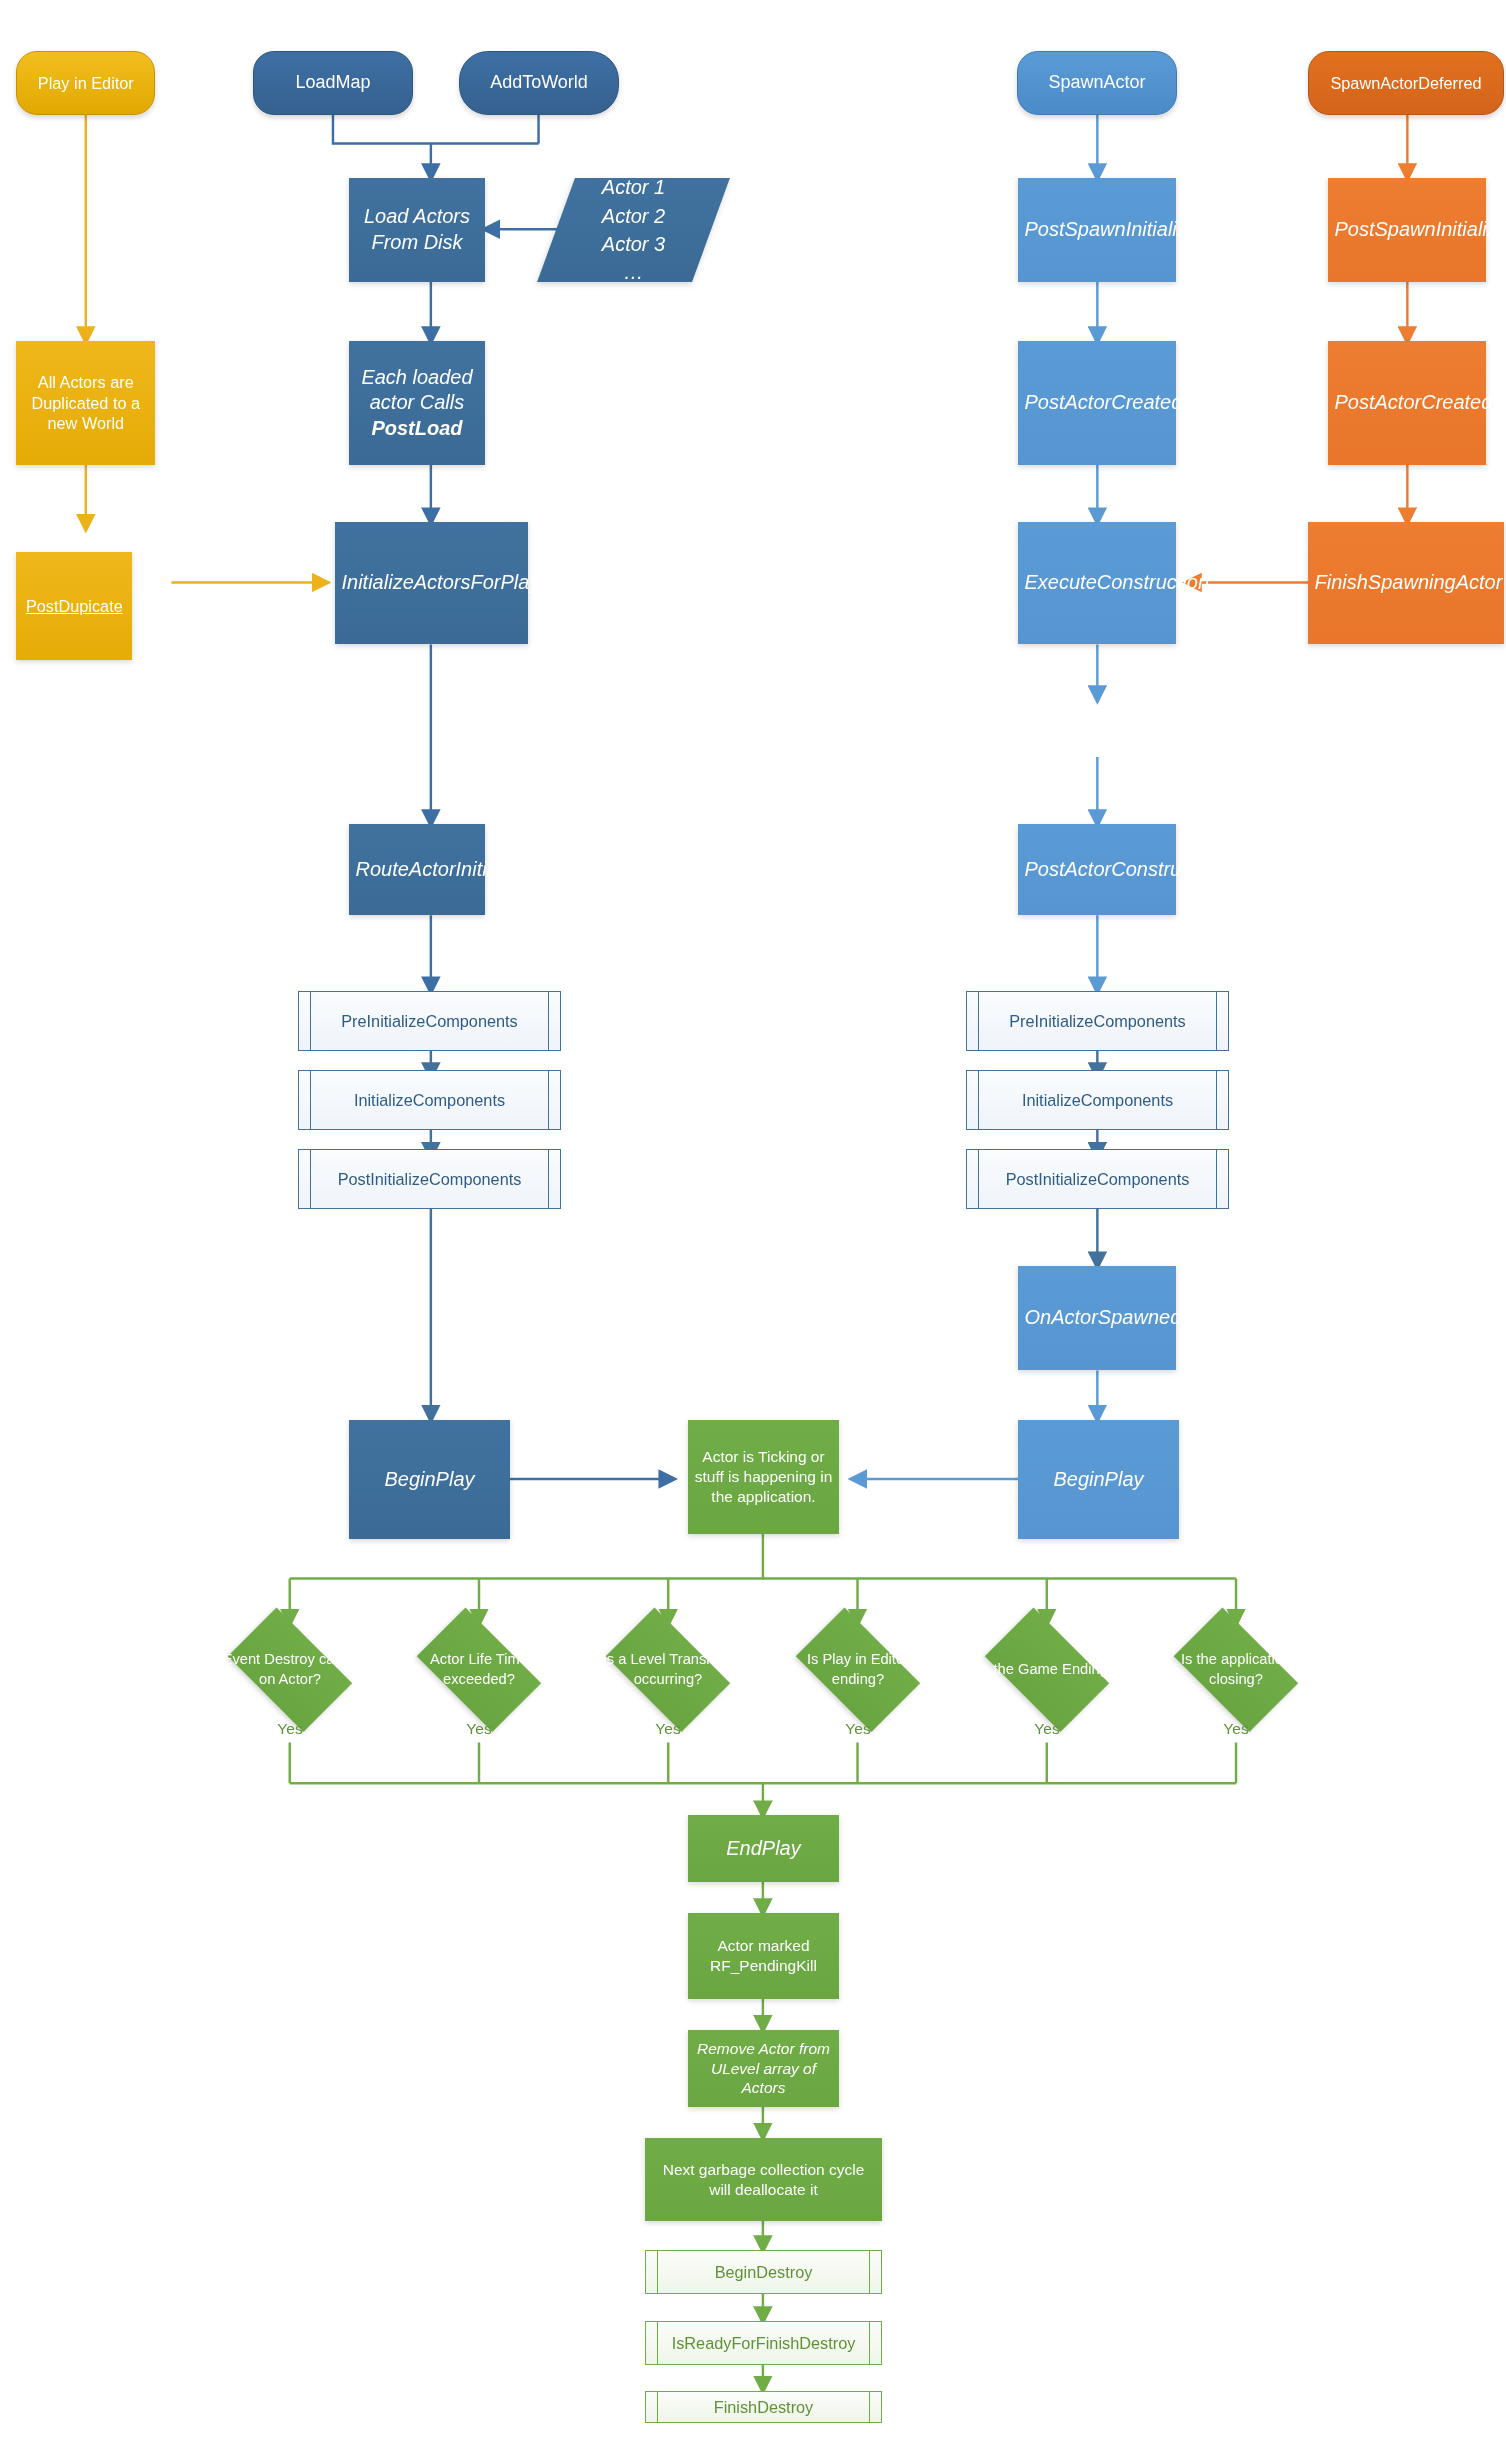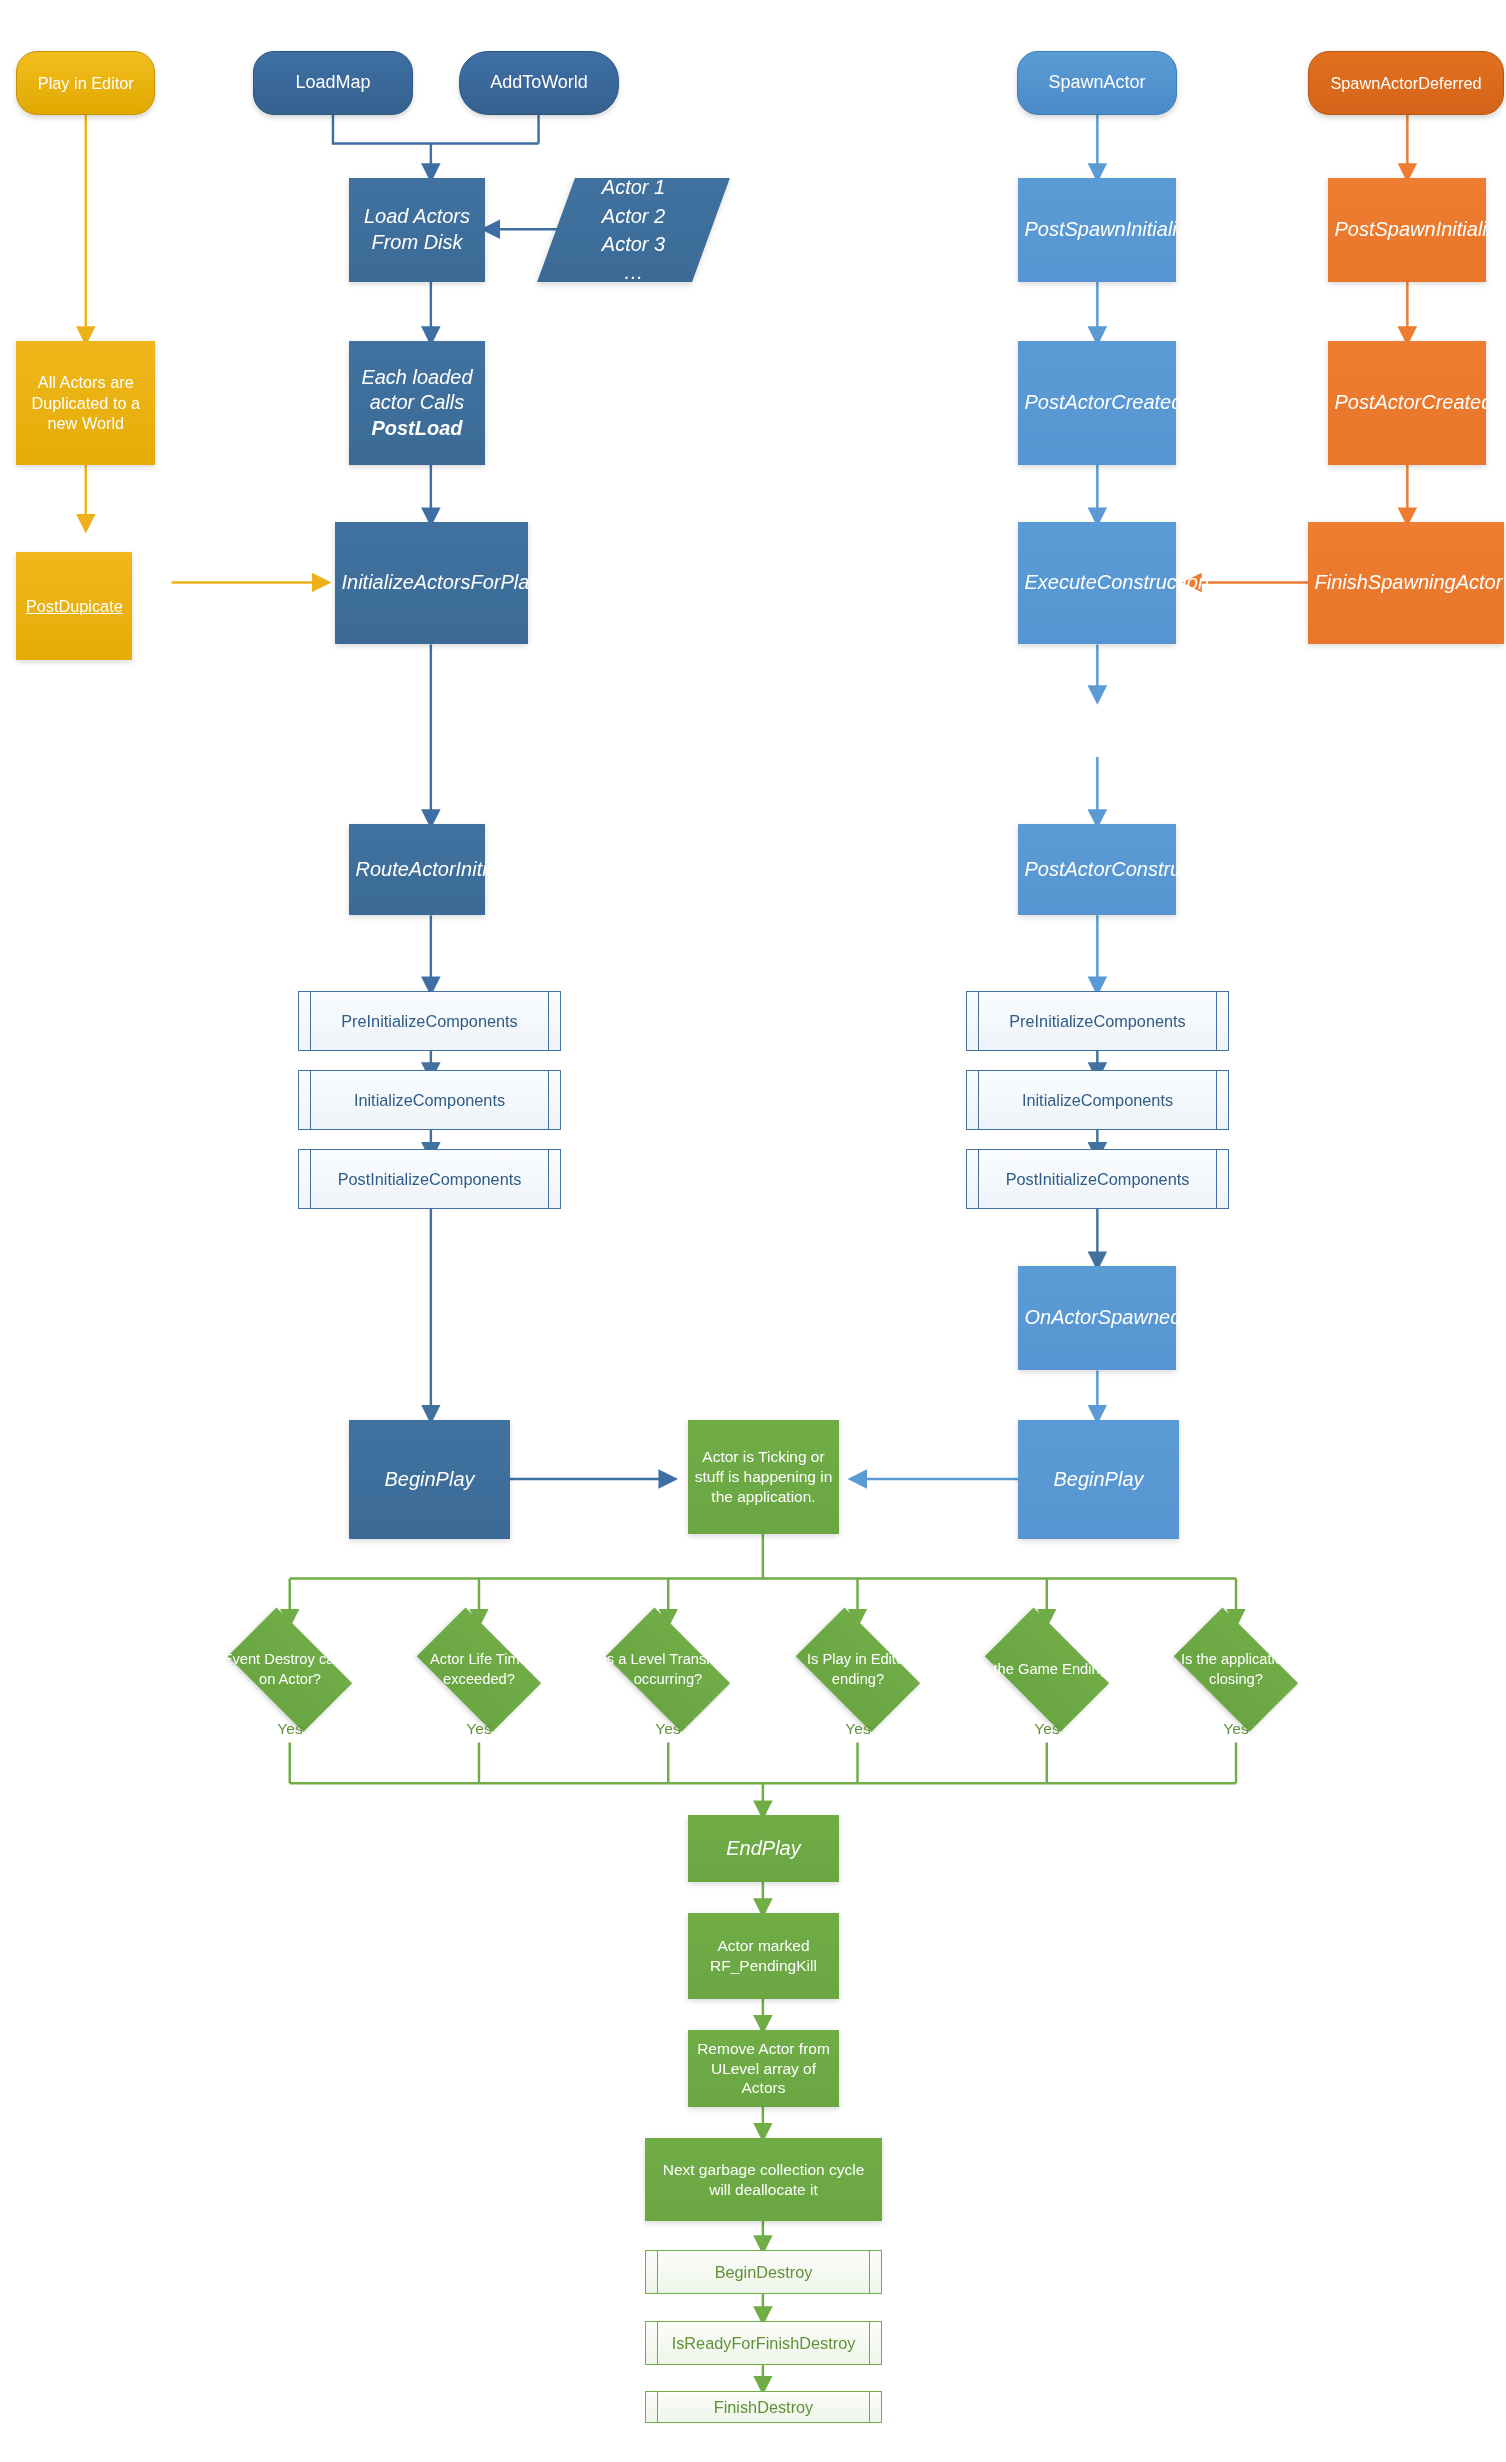--- a/index.html
+++ b/index.html
@@ -366,21 +366,21 @@
   <div class="yes-label" style="left:1205px;top:1720px;width:62px;">Yes</div>
 
   <div class="node rect c-green fs-21" style="left:688px;top:1815px;width:151px;height:67px;">
     <span>EndPlay</span>
   </div>
 
   <div class="node rect c-green fs-19" style="left:688px;top:1913px;width:151px;height:86px;">
     <span>Actor marked RF_PendingKill</span>
   </div>
 
-  <div class="node rect c-green fs-19" style="left:688px;top:2030px;width:151px;height:77px;">
+  <div class="node rect c-green fs-19" style="left:688px;top:2030px;width:151px;height:77px;font-style:italic;">
     <span>Remove Actor from ULevel array of Actors</span>
   </div>
 
   <div class="node rect c-green fs-19" style="left:645px;top:2138px;width:237px;height:83px;">
     <span>Next garbage collection cycle will deallocate it</span>
   </div>
 
   <div class="node proc green fs-20" style="left:645px;top:2250px;width:237px;height:44px;">
     <span>BeginDestroy</span>
   </div>

